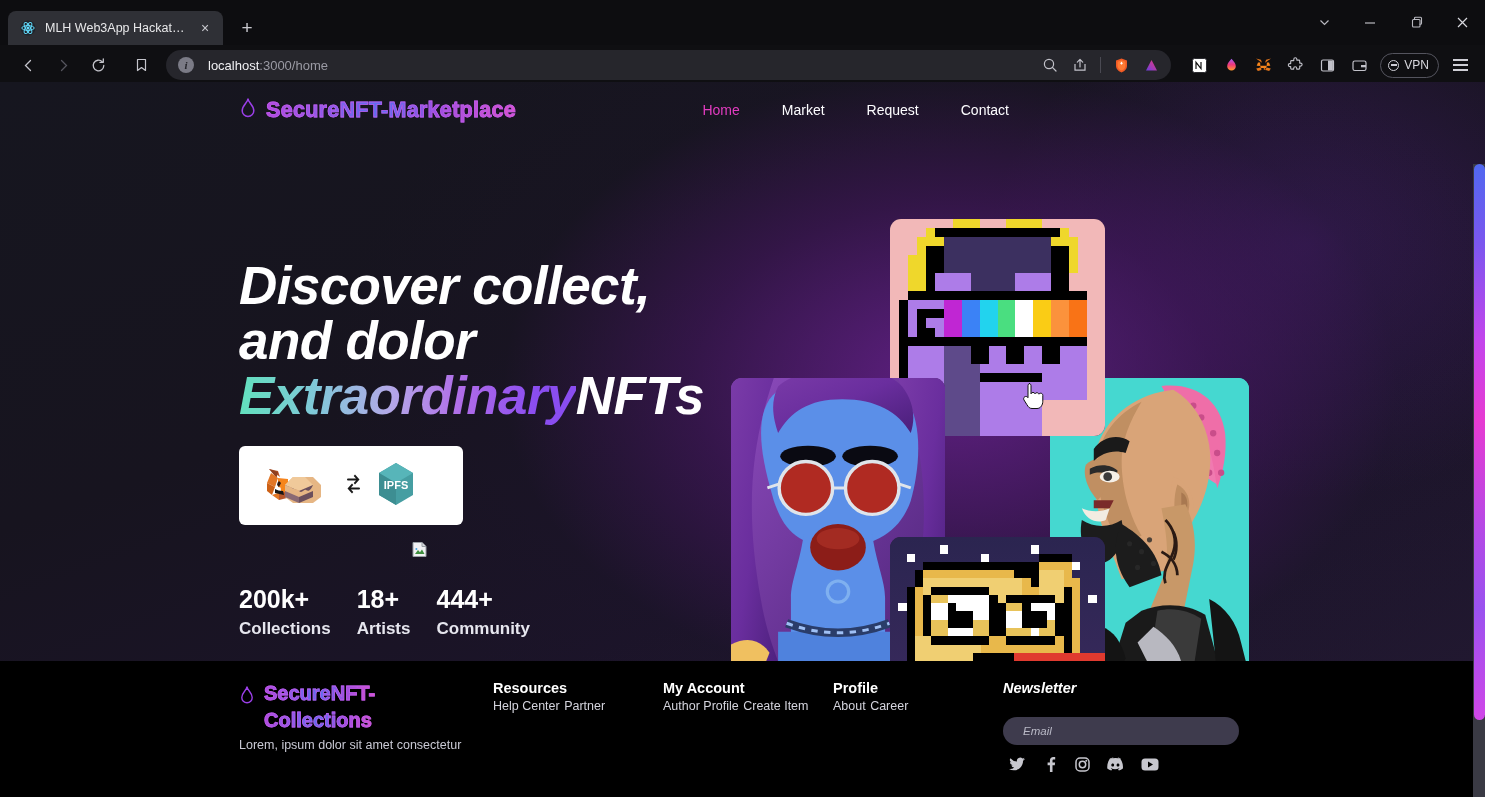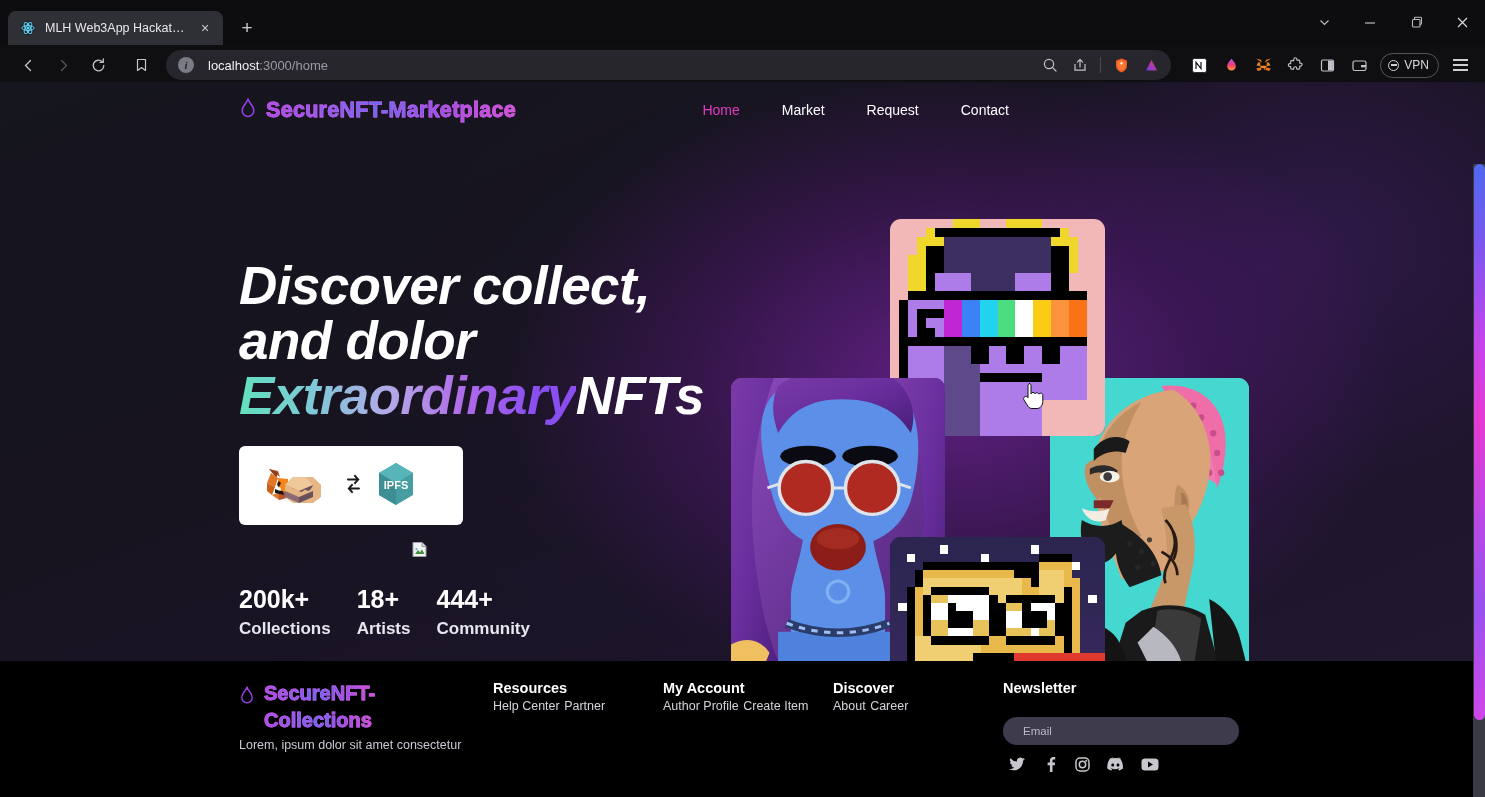--- a/index.html
+++ b/index.html
@@ -89,21 +89,21 @@
   .f-flame { width:16px; height:24px; flex:none; margin-top:5px; }
   .f-logotext { font-size:20px; font-weight:bold; line-height:27px;
     background:linear-gradient(92deg,#b44ae0 0%,#8f5ce8 24%,#5b6ff0 50%,#a04fe0 74%,#e053c9 100%);
     -webkit-background-clip:text; background-clip:text; color:transparent;
     -webkit-text-stroke:0.8px rgba(190,90,235,0.95); max-width:150px; }
   .f-tag { font-size:12.5px; color:#c9c9d4; margin-top:4px; white-space:nowrap; }
   .f-col { width:170px; }
   .f-col.w-company { width:170px; }
   .f-head { font-size:14.5px; font-weight:bold; color:#fff; }
   .f-link { font-size:12.5px; color:#d4d4dd; margin-top:22px; }
-  .f-news { width:300px; }
+  .f-news { width:300px;font-style:italic; }
   .f-email { width:236px; height:28px; background:#3e3b4d; border-radius:14px; margin-top:21px; display:flex; align-items:center; padding-left:20px; color:#b9b9c6; font-size:11.5px; }
   .f-social { display:flex; gap:17px; margin-top:12px; padding-left:6px; }
   .f-social svg { opacity:.92; }
 
   
   .pscroll { position:absolute; right:0; top:82px; width:12px; height:715px; background:#3a3a44; z-index:40; }
   .pthumb { position:absolute; top:0; left:1px; width:11px; height:556px; border-radius:6px;
     background:linear-gradient(180deg,#5168f0 0%, #7a57ef 14%, #c445ec 32%, #e63bd2 46%, #b44ae6 66%, #9a52ef 80%, #d046e8 100%); }
 </style>
 </head>
@@ -638,21 +638,21 @@
           <a class="f-link">Partner</a>
         </div>
 
         <div class="f-col">
           <div class="f-head">My Account</div>
           <a class="f-link">Author Profile</a>
           <a class="f-link">Create Item</a>
         </div>
 
         <div class="f-col w-company">
-          <div class="f-head">Discover</div>
+          <div class="f-head">Profile</div>
           <a class="f-link">About</a>
           <a class="f-link">Career</a>
         </div>
 
         <div class="f-news">
           <div class="f-head">Newsletter</div>
           <div class="f-email">Email</div>
           <div class="f-social">
             <span><svg width="17" height="15" viewBox="0 0 17 15">
                   <path d="M16 2a6.4 6.4 0 01-1.9.5A3.2 3.2 0 0015.5.8a6.4 6.4 0 01-2 .8A3.2 3.2 0 008 4.5 9.1 9.1 0 011.4 1.2a3.2 3.2 0 001 4.3 3.2 3.2 0 01-1.4-.4 3.2 3.2 0 002.6 3.2 3.2 3.2 0 01-1.4 0 3.2 3.2 0 003 2.2A6.4 6.4 0 010 11.9a9.1 9.1 0 004.9 1.4c5.9 0 9.1-4.9 9.1-9.1v-.4A6.4 6.4 0 0016 2z" fill="#d8d8e0"></path>

